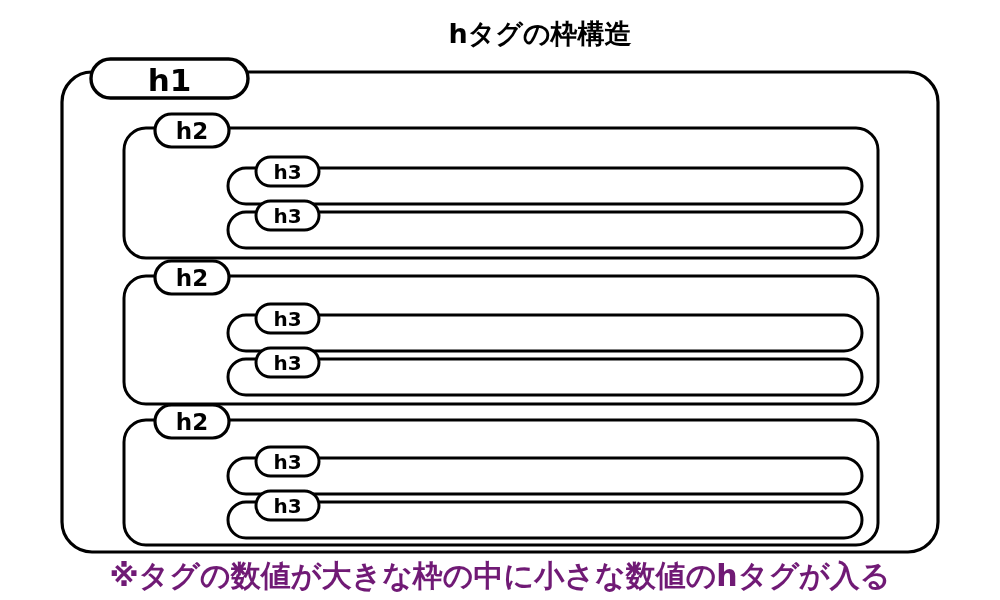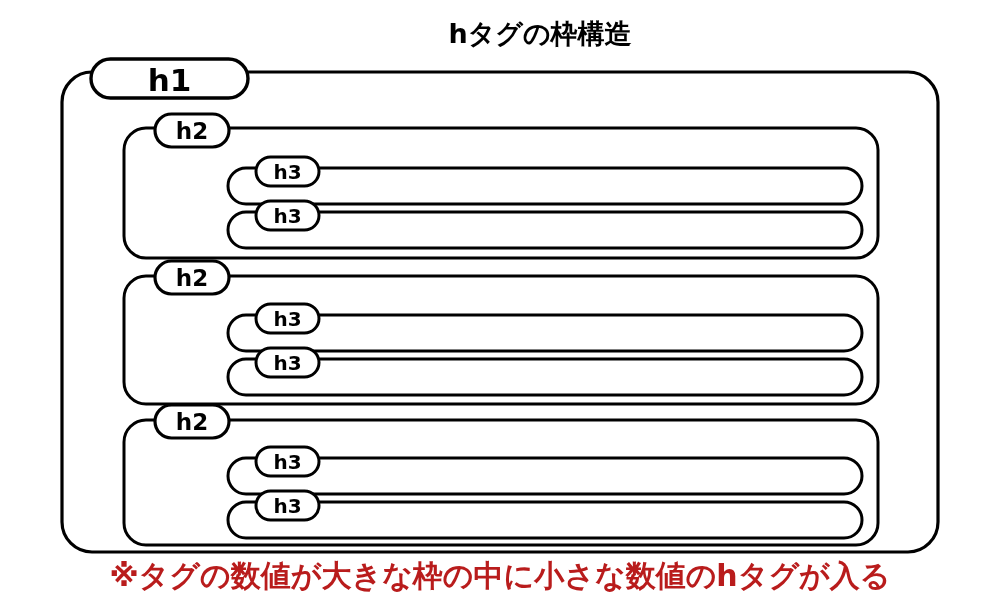--- a/index.html
+++ b/index.html
@@ -36,21 +36,21 @@
   }
   .caption {
     position: absolute;
     left: 0;
     top: 560px;
     width: 1000px;
     text-align: center;
     font-size: 30px;
     font-weight: bold;
     line-height: 1.05;
-    color: #b91c1c;
+    color: #701a75;
     white-space: nowrap;
   }
   svg.frame-layer {
     position: absolute;
     left: 0;
     top: 0;
     width: 1000px;
     height: 600px;
     display: block;
   }

